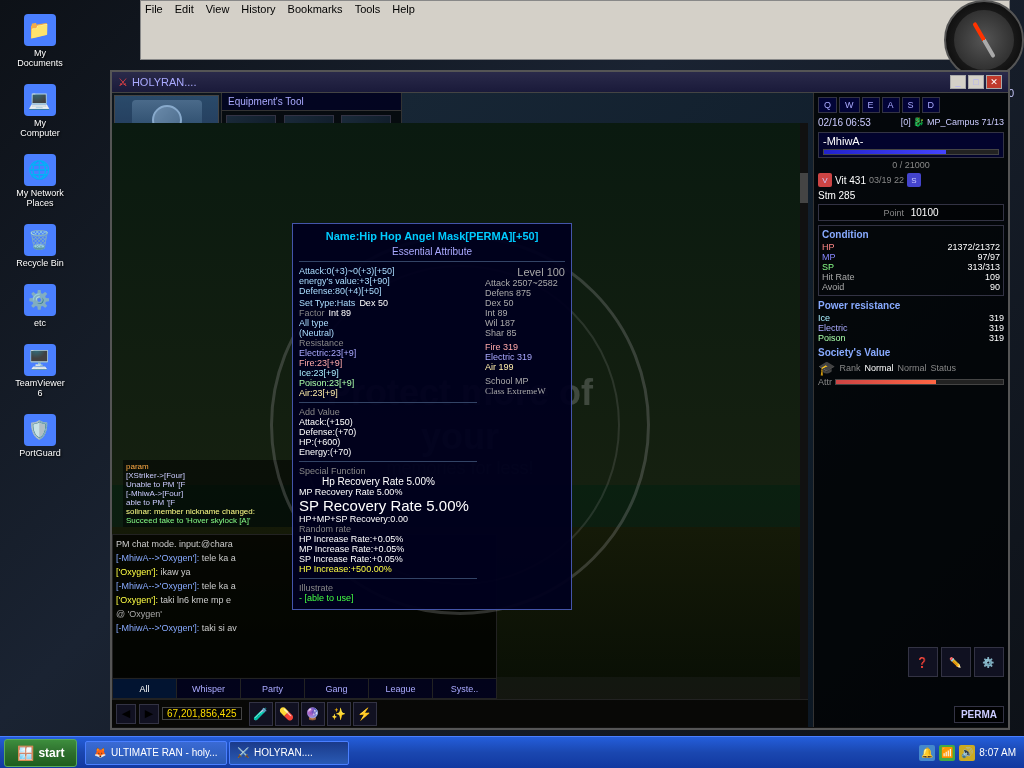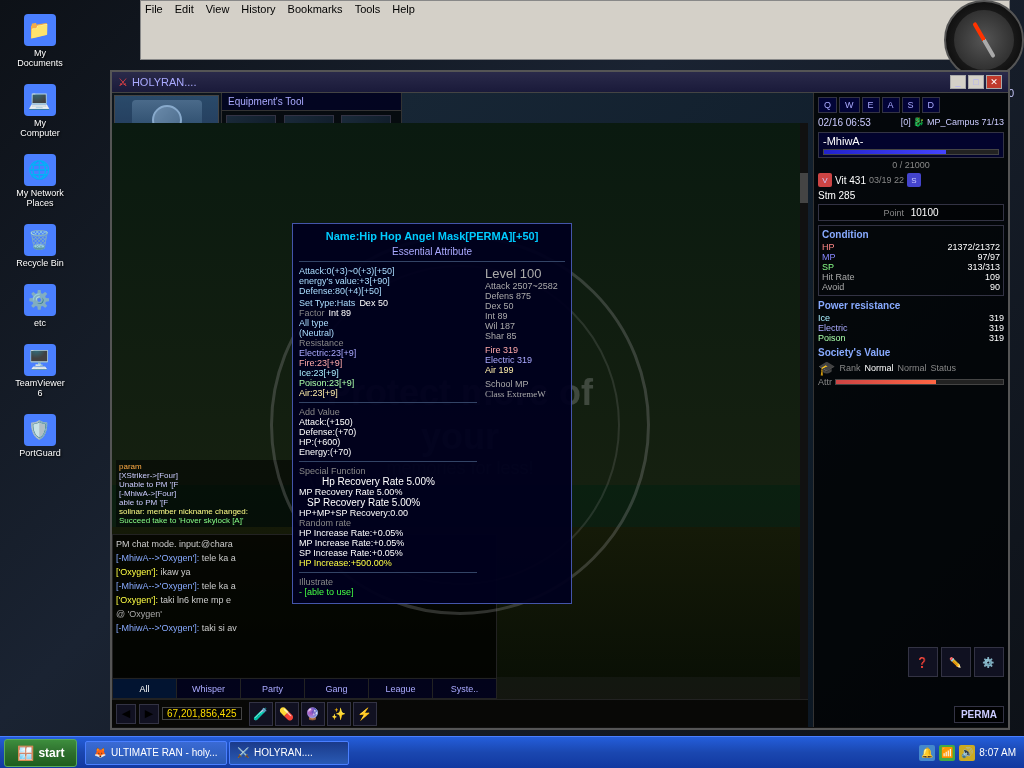--- a/index.html
+++ b/index.html
@@ -723,33 +723,33 @@
             <div class="tooltip-divider"></div>
             <div style="color:#888888;font-size:9px;">Add Value</div>
             <div style="color:#ffffff;font-size:9px;">Attack:(+150)</div>
             <div style="color:#ffffff;font-size:9px;">Defense:(+70)</div>
             <div style="color:#ffffff;font-size:9px;">HP:(+600)</div>
             <div style="color:#ffffff;font-size:9px;">Energy:(+70)</div>
             <div class="tooltip-divider"></div>
             <div style="color:#888888;font-size:9px;">Special Function</div>
             <div style="color:#ffffff;font-size:10px;padding-left:23px;">Hp Recovery Rate 5.00%</div>
             <div style="color:#ffffff;font-size:9px;">MP Recovery Rate 5.00%</div>
-            <div style="color:#ffffff;font-size:10px;margin-left:8px;">SP Recovery Rate 5.00%</div>
+            <div style="color:#ffffff;font-size:15px;">SP Recovery Rate 5.00%</div>
             <div style="color:#ffffff;font-size:9px;">HP+MP+SP Recovery:0.00</div>
             <div style="color:#888888;font-size:9px;">Random rate</div>
             <div style="color:#ffffff;font-size:9px;">HP Increase Rate:+0.05%</div>
             <div style="color:#ffffff;font-size:9px;">MP Increase Rate:+0.05%</div>
             <div style="color:#ffffff;font-size:9px;">SP Increase Rate:+0.05%</div>
             <div style="color:#ffff44;font-size:9px;">HP Increase:+500.00%</div>
             <div class="tooltip-divider"></div>
             <div style="color:#888888;font-size:9px;">Illustrate</div>
             <div style="color:#44ff44;font-size:9px;">- [able to use]</div>
           </div>
           <div style="width:80px;">
-            <div style="color:#aaaaaa;font-size:13px;">Level  100</div>
+            <div style="color:#aaaaaa;font-size:11px;text-align:right;">Level  100</div>
             <div style="color:#aaaaaa;font-size:9px;">Attack  2507~2582</div>
             <div style="color:#aaaaaa;font-size:9px;">Defens  875</div>
             <div style="color:#aaaaaa;font-size:9px;">Dex  50</div>
             <div style="color:#aaaaaa;font-size:9px;">Int  89</div>
             <div style="color:#aaaaaa;font-size:9px;">Wil  187</div>
             <div style="color:#aaaaaa;font-size:9px;">Shar  85</div>
             <div style="color:#ffaaaa;font-size:9px;margin-top:4px;">Fire  319</div>
             <div style="color:#aaaaff;font-size:9px;">Electric  319</div>
             <div style="color:#ffeeaa;font-size:9px;">Air  199</div>
             <div style="color:#aaaaaa;font-size:9px;margin-top:4px;">School  MP</div>
@@ -890,21 +890,21 @@
           <div style="display:flex;border-top:1px solid #222;height:20px;">
             <div style="flex:1;background:rgba(0,30,80,0.6);color:white;font-size:9px;display:flex;align-items:center;justify-content:center;cursor:pointer;border-right:1px solid #222;">All</div>
             <div style="flex:1;background:rgba(0,0,50,0.5);color:#aaaaff;font-size:9px;display:flex;align-items:center;justify-content:center;cursor:pointer;border-right:1px solid #222;">Whisper</div>
             <div style="flex:1;background:rgba(0,0,50,0.5);color:#aaaaff;font-size:9px;display:flex;align-items:center;justify-content:center;cursor:pointer;border-right:1px solid #222;">Party</div>
             <div style="flex:1;background:rgba(0,0,50,0.5);color:#aaaaff;font-size:9px;display:flex;align-items:center;justify-content:center;cursor:pointer;border-right:1px solid #222;">Gang</div>
             <div style="flex:1;background:rgba(0,0,50,0.5);color:#aaaaff;font-size:9px;display:flex;align-items:center;justify-content:center;cursor:pointer;border-right:1px solid #222;">League</div>
             <div style="flex:1;background:rgba(0,0,50,0.5);color:#aaaaff;font-size:9px;display:flex;align-items:center;justify-content:center;cursor:pointer;">Syste..</div>
           </div>
         </div>
 
-        <div style="position:absolute;bottom:200px;left:4px;width:200px;background:rgba(0,0,0,0.5);padding:2px 3px;color:#ccccff;font-size:8px;">
+        <div style="position:absolute;bottom:200px;left:11px;width:200px;background:rgba(0,0,0,0.5);padding:2px 3px;color:#ccccff;font-size:8px;">
           <div style="color:#ffaa44;">param</div>
           <div>[XStriker-&gt;[Four]</div>
           <div>Unable to PM '[F</div>
           <div>[-MhiwA-&gt;[Four]</div>
           <div>able to PM '[F</div>
           <div style="color:#ffff88;">solinar: member nickname changed:</div>
           <div style="color:#88ff88;">Succeed take to 'Hover skylock [A]'</div>
         </div>
 
         <div style="position:absolute;bottom:0;left:0;right:0;height:28px;background:rgba(0,0,0,0.6);border-top:1px solid #222;display:flex;align-items:center;padding:0 4px;gap:3px;">

